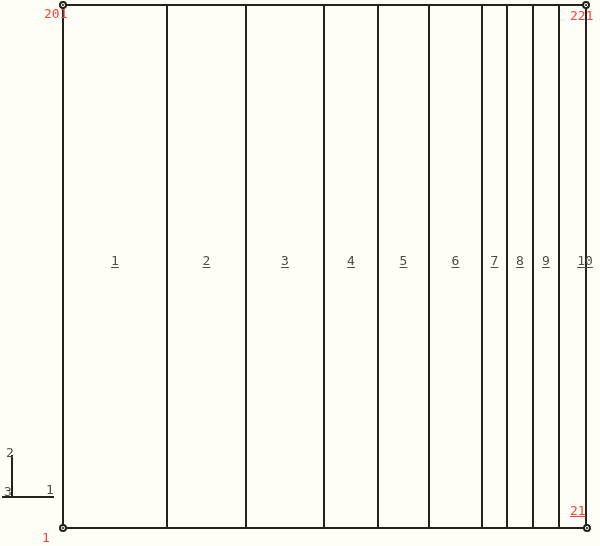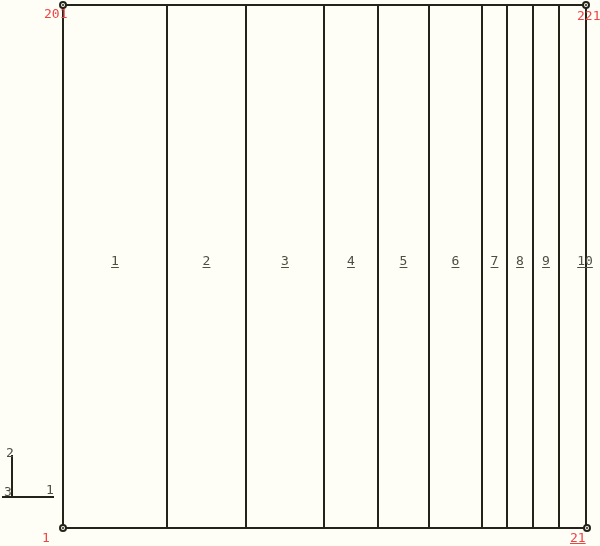--- a/index.html
+++ b/index.html
@@ -35,22 +35,22 @@
     position:absolute; width:8px; height:8px; box-sizing:border-box;
     border:2px solid #23231a; border-radius:50%; background:#fefdf6;
   }
   .node-marker::after {
     content:""; position:absolute; left:1px; top:1px;
     width:2px; height:2px; border-radius:50%; background:#23231a;
   }
   .nm-tl { left:59px;  top:1px; }   .nm-tr { left:582px; top:1px; }
   .nm-bl { left:59px;  top:524px; } .nm-br { left:583px; top:524px; }
   .node-label { position:absolute; font-size:13px; line-height:13px; color:#ef4444; white-space:nowrap; }
-  .nl-tl { left:44px;  top:7px; }   .nl-tr { left:570px; top:9px;margin-left:7px; }
-  .nl-bl { left:42px;  top:531px; } .nl-br { left:570px; top:531px;text-decoration:underline; }
+  .nl-tl { left:44px;  top:7px; }   .nl-tr { left:570px; top:9px; }
+  .nl-bl { left:42px;  top:531px; } .nl-br { left:570px; top:504px;text-decoration:underline; }
   
   .triad-vline { position:absolute; left:11px; top:455px; width:2px; height:43px; background:#23231a; }
   .triad-hline { position:absolute; left:2px;  top:496px; width:52px; height:2px; background:#23231a; }
   .triad-label { position:absolute; font-size:13px; line-height:13px; color:#4e4e42; }
   .tl-y { left:6px;  top:446px; }
   .tl-z { left:4px;  top:485px; }
   .tl-x { left:46px; top:483px; }
 </style>
 </head>
 <body>

